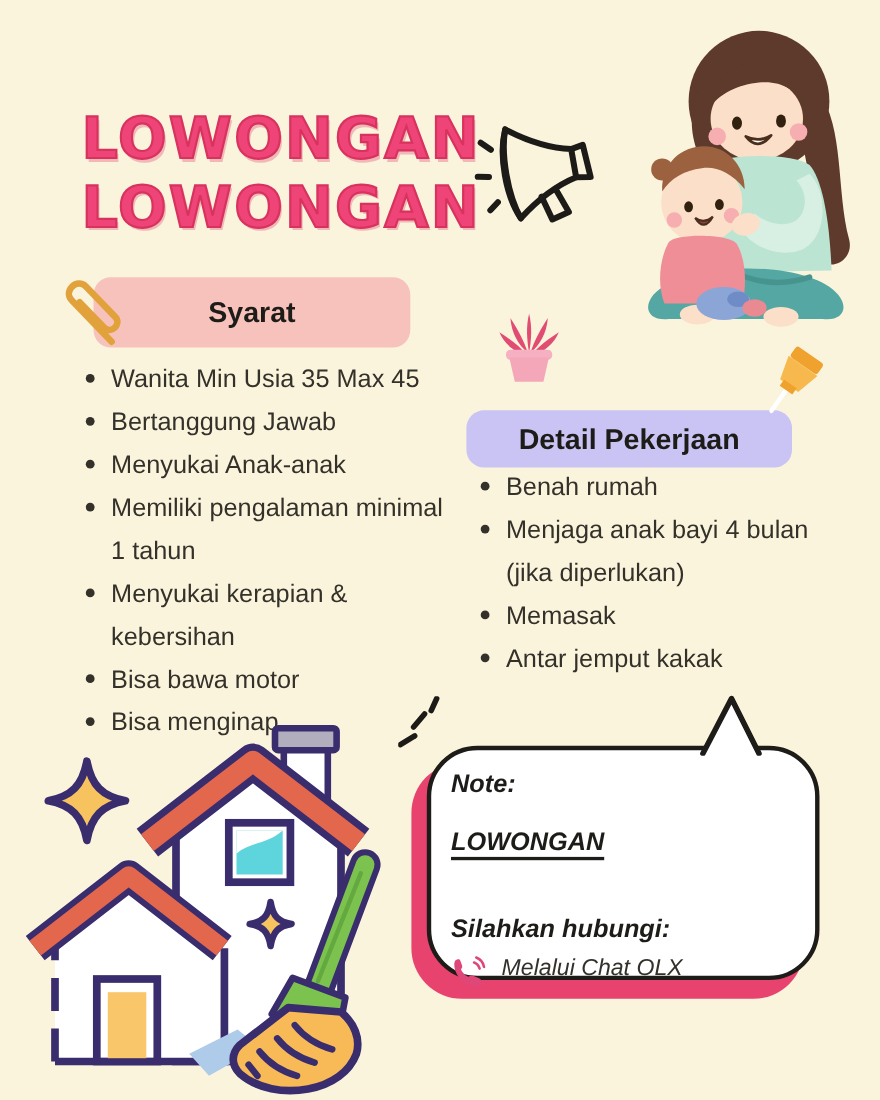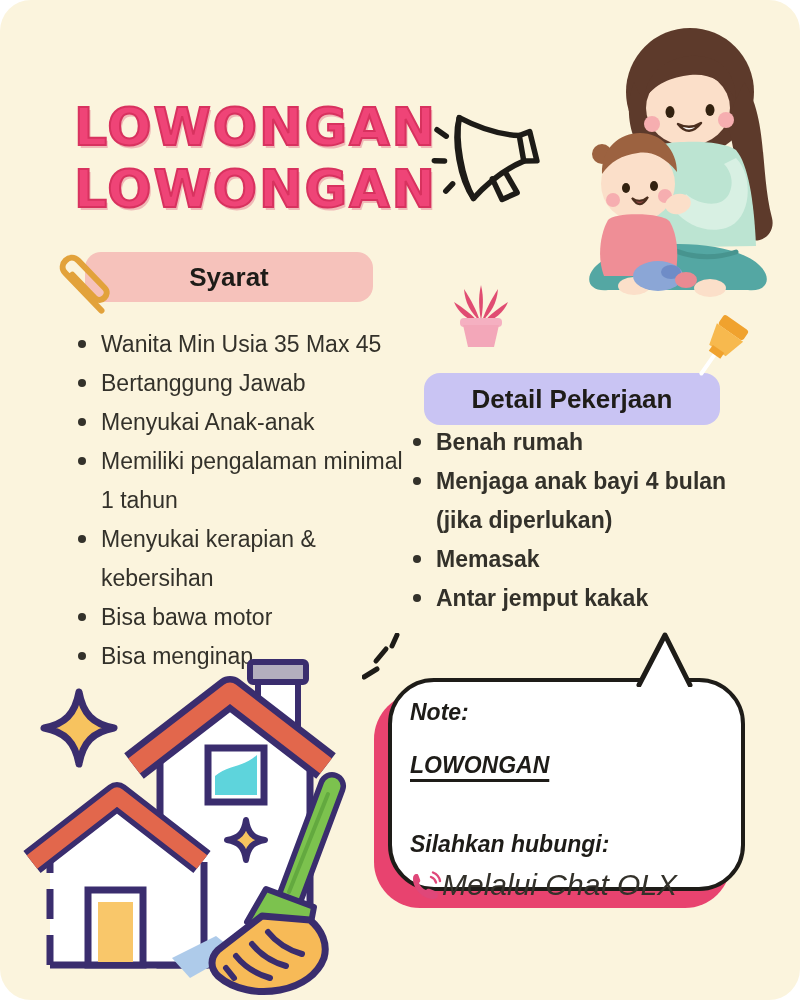--- a/index.html
+++ b/index.html
@@ -4,40 +4,40 @@
 <style>
   :root{
     --bg:#FBF4DD; --title-pink:#EF4477; --title-shade:#D8325F;
     --syarat-badge:#F6C2BB; --detail-badge:#C9C4F3;
     --text-dark:#33312A; --heading-dark:#1E1C18;
     --note-shadow:#E8436F; --phone-pink:#DF4779; --outline:#3A2D6E;
   }
   *{box-sizing:border-box;}
   html,body{margin:0;padding:0;}
   .poster{position:relative;width:800px;height:1000px;background:var(--bg);
-    overflow:hidden;font-family:"Liberation Sans",sans-serif;color:var(--text-dark);border-radius:31px;}
+    overflow:hidden;font-family:"Liberation Sans",sans-serif;color:var(--text-dark);}
 
   .title{position:absolute;left:74px;top:96px;margin:0;
     font-family:"DejaVu Sans","Liberation Sans",sans-serif;
     font-size:52px;font-weight:bold;letter-spacing:2px;line-height:62px;
     color:var(--title-pink);-webkit-text-stroke:2px var(--title-shade);
     text-shadow:2px 3px 0 rgba(216,50,95,.30);}
 
   .badge{position:absolute;display:flex;align-items:center;justify-content:center;
     font-weight:bold;font-size:26px;color:var(--heading-dark);border-radius:16px;}
-  .badge-syarat{left:85px;top:252px;width:288px;height:50px;background:var(--syarat-badge);}
+  .badge-syarat{left:85px;top:252px;width:288px;height:64px;background:var(--syarat-badge);}
   .badge-detail{left:424px;top:344px;width:296px;height:52px;background:var(--detail-badge);margin-top:29px;}
 
   .list{position:absolute;list-style:none;margin:3px;padding:0;
     font-size:23px;line-height:39px;color:var(--text-dark);}
   .list li{position:relative;padding-left:30px;}
   .list li::before{content:"";position:absolute;left:7px;top:15px;width:8px;height:8px;
     border-radius:50%;background:var(--text-dark);}
   .list-syarat{left:68px;top:322px;width:332px;}
-  .list-detail{left:403px;top:420px;width:340px;font-weight:bold;}
+  .list-detail{left:427px;top:420px;width:340px;}
 
   .icon{position:absolute;}
   .megaphone{left:424px;top:80px;}
   .paperclip{left:50px;top:234px;}
   .plant{left:446px;top:282px;}
   .pushpin{left:690px;top:314px;}
   .mom{left:538px;top:22px;}
   .houses{left:22px;top:652px;}
 
   .note{position:absolute;left:372px;top:623px;width:392px;height:300px;font-style:italic;}
@@ -47,21 +47,21 @@
     background:#fff;border:4px solid var(--heading-dark);border-radius:46px;}
   .note-tail{position:absolute;left:262px;top:6px;z-index:2;}
   .note-burst{position:absolute;left:-10px;top:10px;}
   .note-content{position:absolute;left:38px;top:76px;width:300px;z-index:3;}
   .note-label,.note-contact-label{font-size:23px;font-weight:bold;color:var(--heading-dark);}
   .note-label{margin-bottom:26px;}
   .note-highlight{font-size:23px;font-weight:bold;color:var(--heading-dark);
     text-decoration:underline;text-decoration-thickness:3px;text-underline-offset:6px;
     margin-bottom:26px;}
   .note-contact-label{margin-bottom:10px;}
-  .contact-row{display:flex;align-items:flex-end;font-size:30px;color:var(--text-dark);}
+  .contact-row{display:flex;align-items:flex-start;gap:14px;font-size:21px;color:var(--text-dark);}
 </style>
 </head>
 <body>
 
 <div class="poster">
 
   <h1 class="title">
     <div>LOWONGAN</div>
     <div>LOWONGAN</div>
   </h1>

